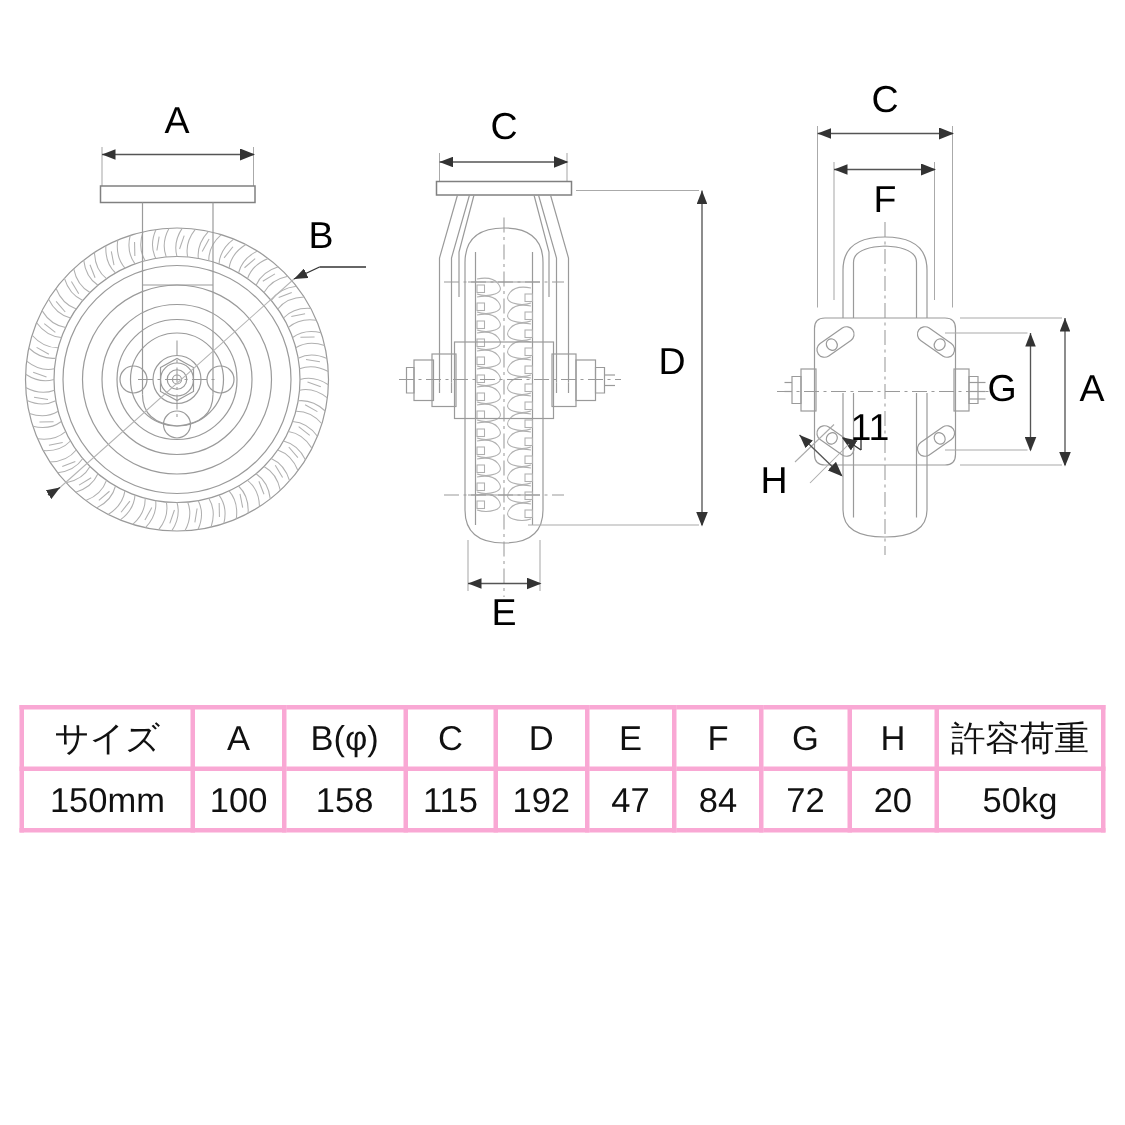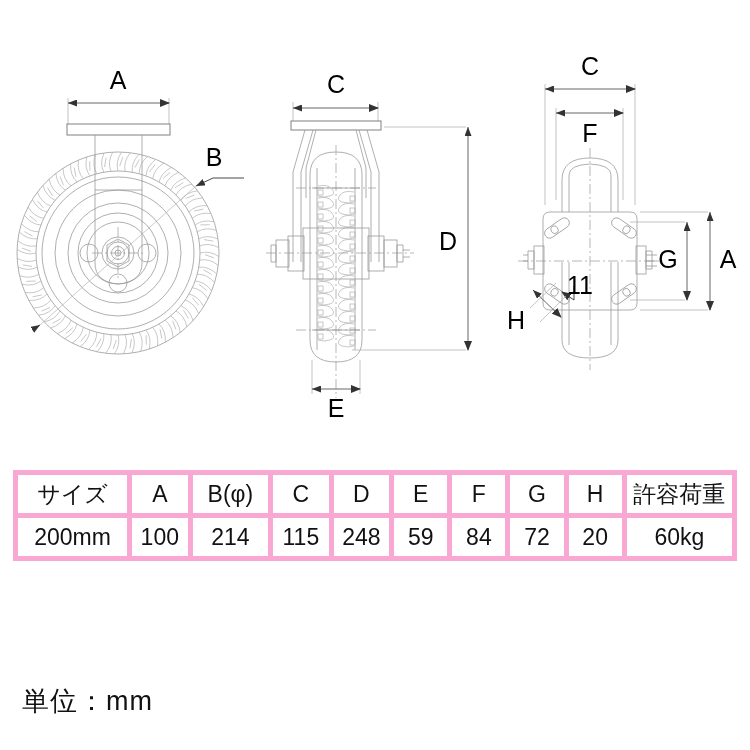--- a/index.html
+++ b/index.html
@@ -11,21 +11,21 @@
   .thin2{fill:none;stroke:#b4b4b4;stroke-width:0.7;}
   .tread{fill:none;stroke:#b0b0b0;stroke-width:0.7;}
   .dimline{fill:none;stroke:#555;stroke-width:0.9;}
   .extline{fill:none;stroke:#aaa;stroke-width:0.7;}
   .center{fill:none;stroke:#9a9a9a;stroke-width:0.7;stroke-dasharray:10 3 2 3;}
   .leader{fill:none;stroke:#333;stroke-width:0.9;}
   .solidfill{fill:#fff;stroke:#808080;stroke-width:1;}
 
   
   #spec-table{position:absolute;left:13px;top:470px;width:724px;border-collapse:collapse;}
-  #spec-table td,#spec-table th{border:5px solid #f9a8d4;text-align:center;font-weight:normal;
+  #spec-table td,#spec-table th{border:3px solid #f9a8d4;text-align:center;font-weight:normal;
     font-size:23px;height:38px;padding:0;color:#111;font-family:"Liberation Sans","DejaVu Sans",sans-serif;}
   #spec-table th{font-size:23px;}
   #spec-table col.c-size{width:122px;}
   #spec-table col.c-dim{width:65px;}
   #spec-table col.c-dimw{width:88px;}
   #spec-table col.c-load{width:124px;}
   #unit-note{position:absolute;left:22px;top:683px;font-size:27px;letter-spacing:1px;color:#111;}
 </style>
 </head>
 <body>
@@ -437,28 +437,27 @@
           <th>D</th>
           <th>E</th>
           <th>F</th>
           <th>G</th>
           <th>H</th>
           <th>許容荷重</th>
         </tr>
     </thead>
     <tbody id="tbody">
         <tr>
-          <td>200mm</td>
+          <td>150mm</td>
           <td>100</td>
-          <td>214</td>
+          <td>158</td>
           <td>115</td>
-          <td>248</td>
-          <td>59</td>
+          <td>192</td>
+          <td>47</td>
           <td>84</td>
           <td>72</td>
           <td>20</td>
-          <td>60kg</td>
+          <td>50kg</td>
         </tr>
       </tbody>
   </table>
 
-  <div id="unit-note">単位：mm</div>
 </div>
 
 </body></html>

